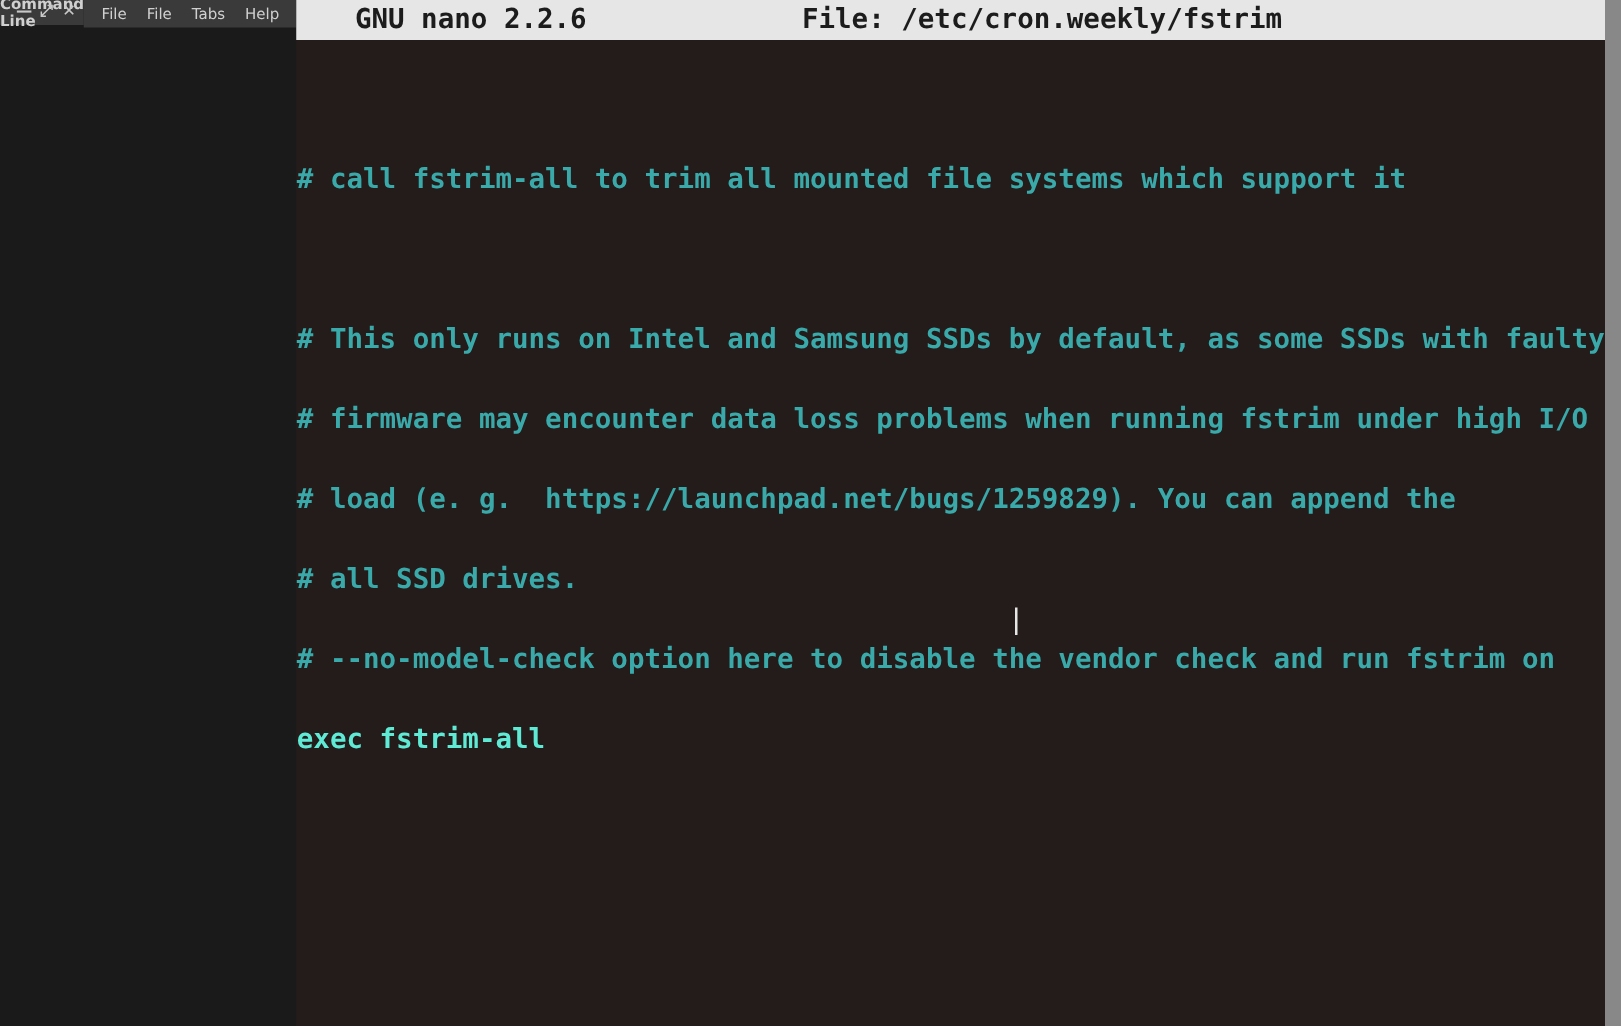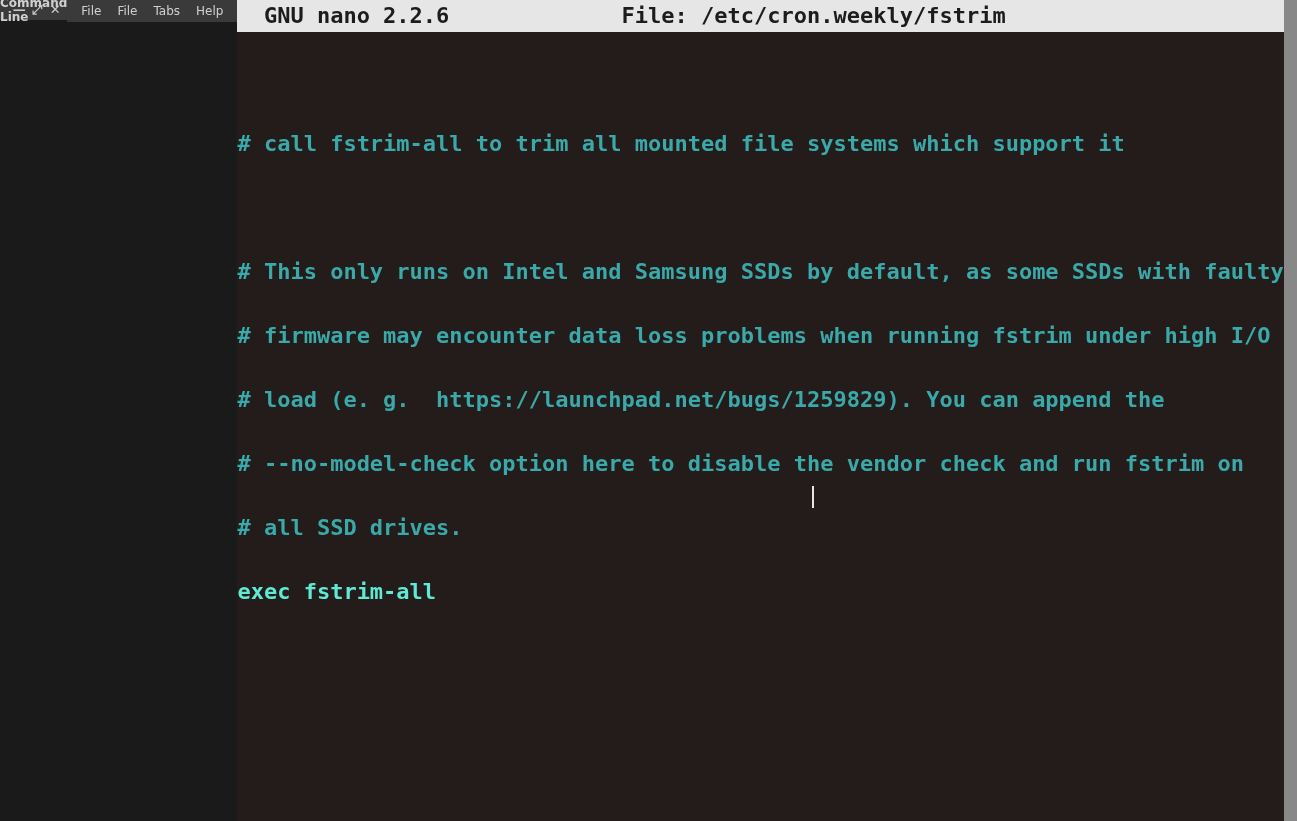--- a/index.html
+++ b/index.html
@@ -78,21 +78,21 @@
     white-space: pre;
     display: flex;
     flex-direction: column;
   }
   .nano-header {
     background: #e6e6e6;
     color: #1c1c1c;
     height: 32px;
     display: flex;
     white-space: pre;
-    padding-left: 0;
+    padding-left: 20px;
   }
   .editor-body {
     flex: 1;
     padding: 0;
     white-space: pre;
     position: relative;
   }
   .ln { height: 32px; }
   .cursor-cell {
     background: #e6e6e6;
@@ -154,22 +154,22 @@
         <span>  GNU nano 2.2.6</span><span>             </span><span>File: /etc/cron.weekly/fstrim</span>
       </div>
 
       <div class="editor-body">
 <div class="ln"></div>
 <div class="ln c-cyan"># call fstrim-all to trim all mounted file systems which support it</div>
 <div class="ln"></div>
 <div class="ln c-cyan"># This only runs on Intel and Samsung SSDs by default, as some SSDs with faulty</div>
 <div class="ln c-cyan"># firmware may encounter data loss problems when running fstrim under high I/O</div>
 <div class="ln c-cyan"># load (e. g.  https://launchpad.net/bugs/1259829). You can append the</div>
+<div class="ln c-cyan"># all SSD drives.</div>
 <div class="ln c-cyan"># --no-model-check option here to disable the vendor check and run fstrim on</div>
-<div class="ln c-cyan"># all SSD drives.</div>
 <div class="ln c-white">exec fstrim-all</div>
 <span class="text-cursor"></span>
       </div>
 
       
 
       
 
     </div>
 

